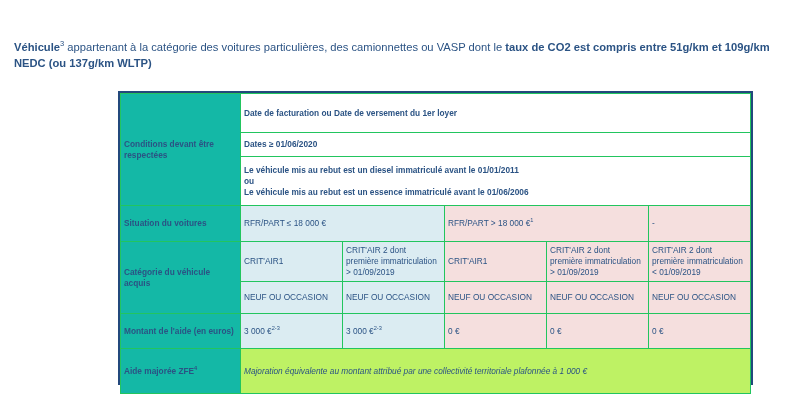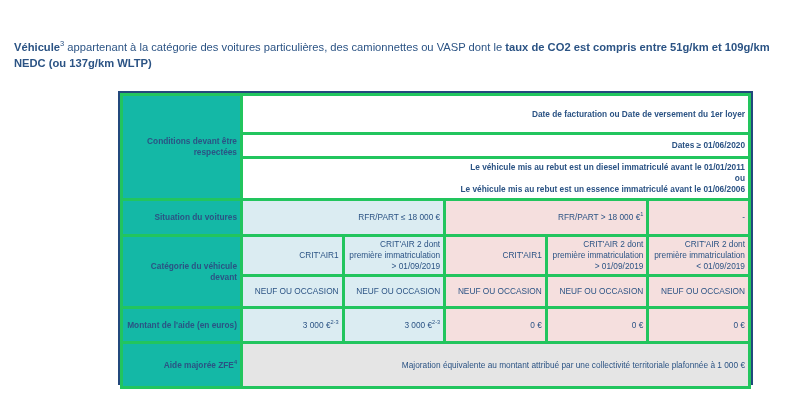--- a/index.html
+++ b/index.html
@@ -65,38 +65,38 @@
     background: #ffffff;
   }
 
   table.scale {
     border-collapse: collapse;
     width: 100%;
     height: 100%;
     table-layout: fixed;
   }
   table.scale td {
-    border: 3px solid #22c55e;
-    text-align: right;
+    border: 1px solid #22c55e;
+    text-align: left;
     vertical-align: middle;
     font-size: 8.3px;
     line-height: 11px;
     color: #2b5384;
     padding: 1px 3px;
     box-sizing: border-box;
   }
   td.rowhead {
     font-weight: 700;
     background: #14b8a6;
     font-size: 8.4px;
     padding: 2px 6px;
   }
   td.blue  { background: #dbecf2; margin-left: 20px; }
   td.pink  { background: #f5dfde; }
-  td.grey  { background: #e5e5e5; }
+  td.grey  { background: #bef264; font-style: italic; }
   td.white { background: #ffffff; }
   td.bold  { font-weight: 700; }
   td sup {
     font-size: 5.6px;
     vertical-align: super;
     line-height: 0;
   }
   .sub-line { display: block; }
 </style>
 </head>
@@ -114,36 +114,36 @@
         <tr>
           <td class="rowhead" rowspan="3" style="width:120px">Conditions devant être respectées</td>
           <td class="white bold" colspan="5" style="height:39px">Date de facturation ou Date de versement du 1er loyer</td>
         </tr>
 
         <tr>
           <td class="white bold" colspan="5" style="height:24px">Dates ≥ 01/06/2020</td>
         </tr>
 
         <tr>
-          <td class="white bold" colspan="5" style="height:42px">
+          <td class="white bold" colspan="5" style="height:49px">
             <span class="sub-line">Le véhicule mis au rebut est un diesel immatriculé avant le 01/01/2011</span>
             <span class="sub-line">ou</span>
             <span class="sub-line">Le véhicule mis au rebut est un essence immatriculé avant le 01/06/2006</span>
           </td>
         </tr>
 
         <tr>
           <td class="rowhead">Situation du voitures</td>
           <td class="blue" colspan="2" style="height:36px"><span>RFR/PART ≤ 18 000 €</span><sup></sup></td>
           <td class="pink" colspan="2"><span>RFR/PART &gt; 18 000 €</span><sup>1</sup></td>
           <td class="pink"><span>-</span></td>
         </tr>
 
         <tr>
-          <td class="rowhead" rowspan="2">Catégorie du véhicule devant</td>
+          <td class="rowhead" rowspan="2">Catégorie du véhicule acquis</td>
           <td class="blue" style="height:40px;width:75px">CRIT'AIR1</td>
           <td class="blue" style="width:102px">CRIT'AIR 2 dont première immatriculation &gt; 01/09/2019</td>
           <td class="pink" style="width:94px">CRIT'AIR1</td>
           <td class="pink" style="width:102px">CRIT'AIR 2 dont première immatriculation &gt; 01/09/2019</td>
           <td class="pink" style="width:112px">CRIT'AIR 2 dont première immatriculation &lt; 01/09/2019</td>
         </tr>
 
         <tr>
           <td class="blue" style="height:32px">NEUF OU OCCASION</td>
           <td class="blue">NEUF OU OCCASION</td>

